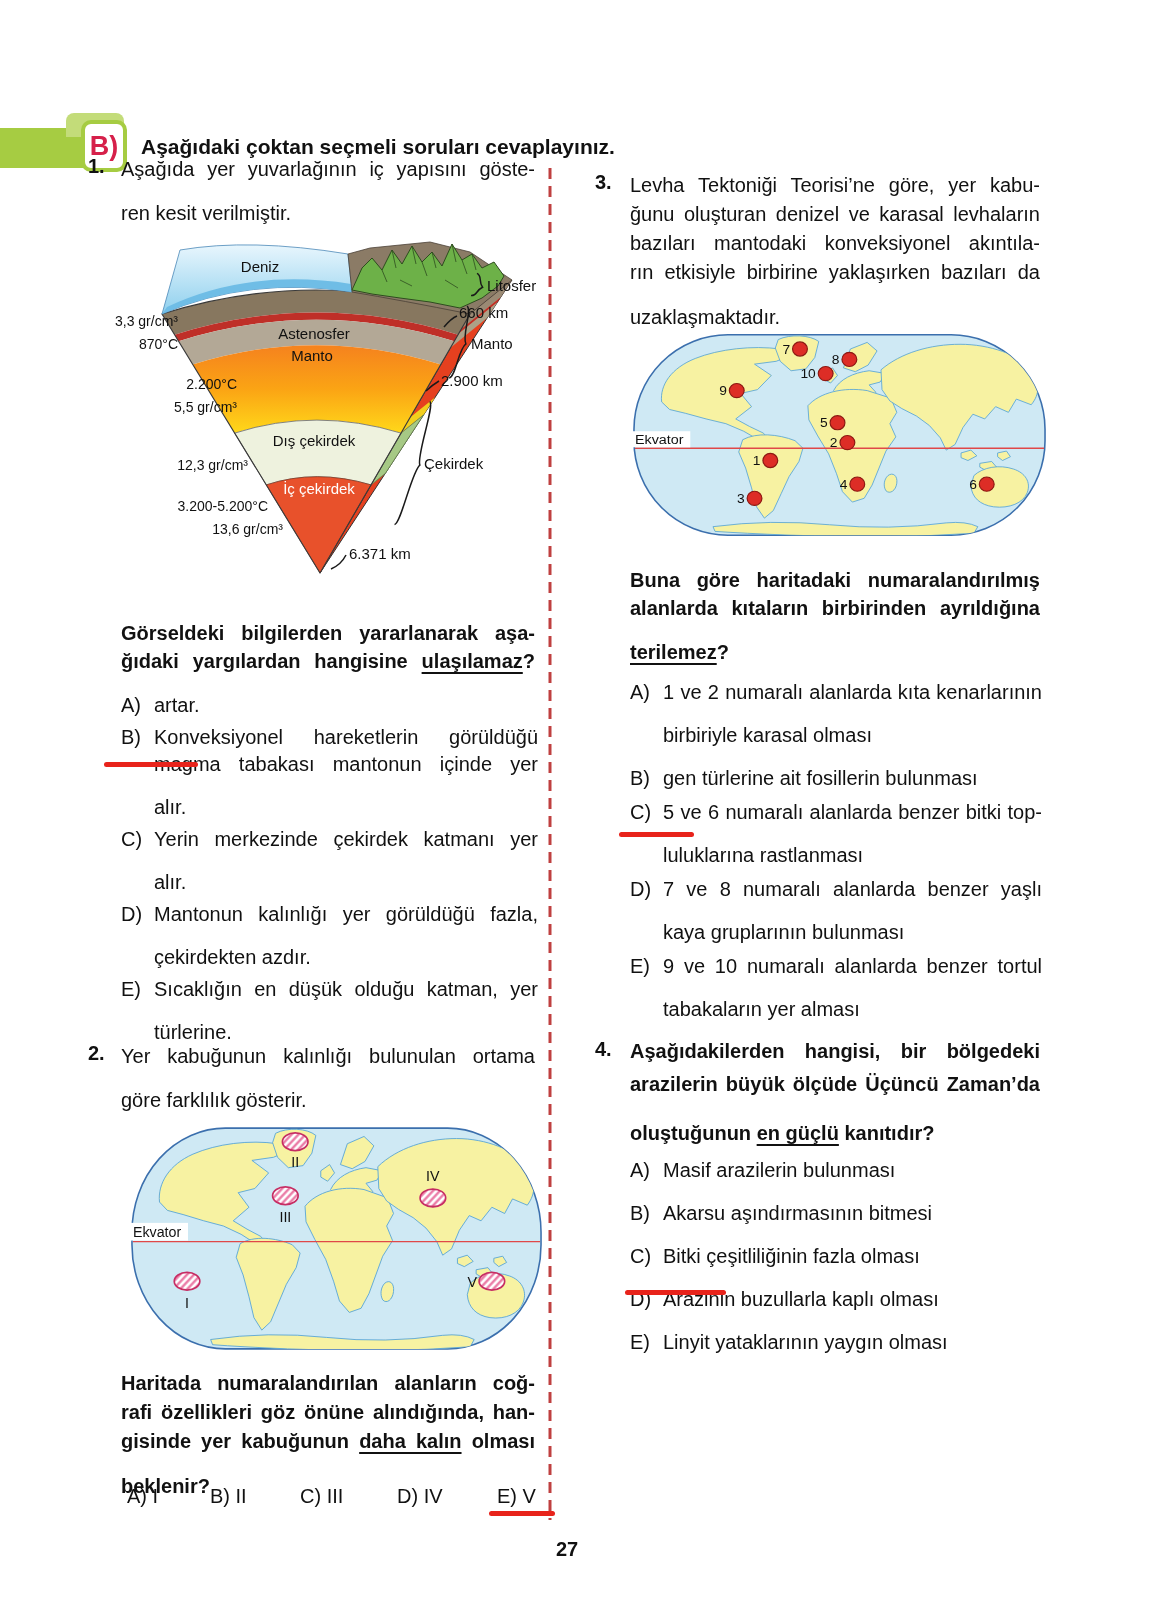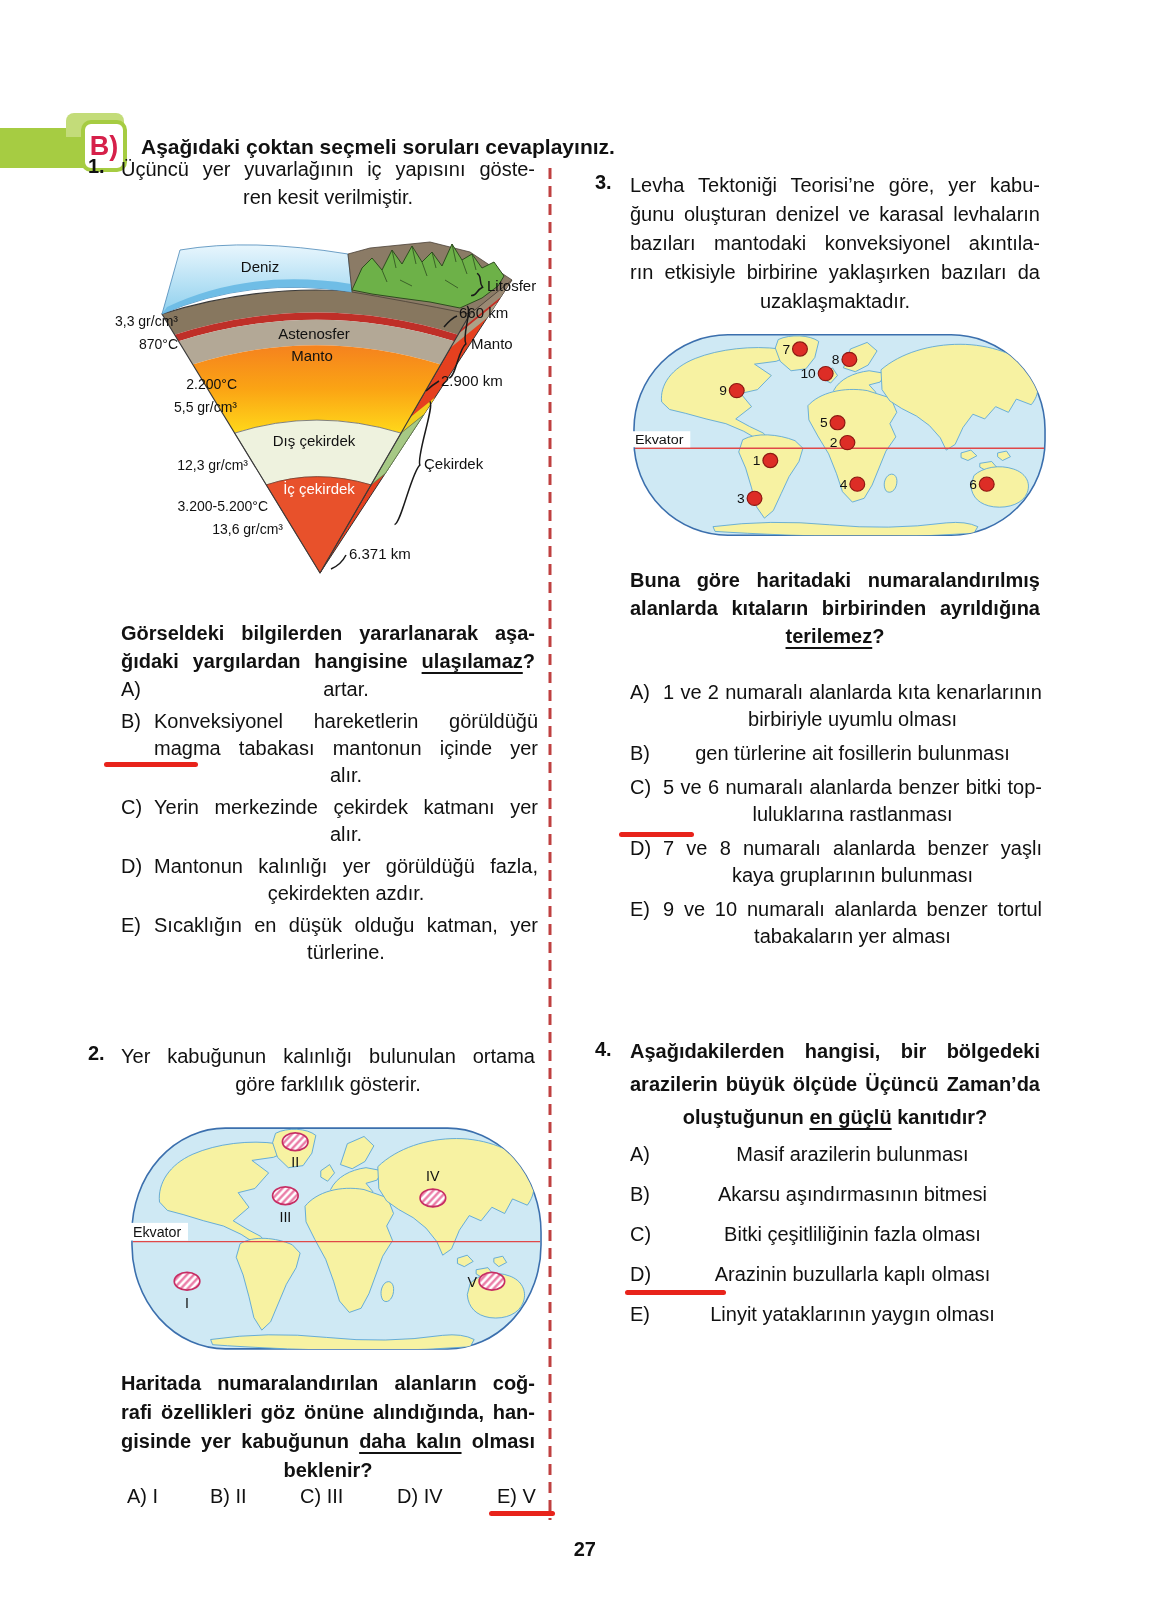--- a/index.html
+++ b/index.html
@@ -8,38 +8,38 @@
     background:#ffffff; overflow:hidden; color:#111;
     font-family:"Liberation Sans", sans-serif;
   }
   .abs { position:absolute; }
   .b { font-weight:bold; }
   .t20 { font-size:20px; line-height:27px; }
   .lh28 { line-height:28px; }
   .lh29 { line-height:29px; }
   .lh33 { line-height:33px; }
   .jl { text-align:justify; text-align-last:justify; }
-  .nl { text-align:center; }
+  .nl { text-align:left;margin-top:16px; }
   .bu { text-decoration:underline; text-decoration-thickness:2px; text-underline-offset:4px; }
   .qnum { font-weight:bold; font-size:20px; }
   .opt { position:relative; padding-left:33px; }
   .opt .lab { position:absolute; left:0; top:0; }
   .opts-tight .opt { margin-bottom:5px; }
   .opts-mid .opt { margin-bottom:7px; }
   .opts-loose .opt { margin-bottom:13px; }
   .answer-line { position:absolute; height:5px; border-radius:3px; background:#e8231b; }
   .headbar { position:absolute; left:0; top:128px; width:88px; height:40px; background:#a6cc42; border-radius:0 4px 4px 0; }
   .headtab { position:absolute; left:66px; top:113px; width:58px; height:24px; background:#c3dc79; border-radius:8px 8px 0 0; }
   .headbox {
     position:absolute; left:81px; top:120px; width:46px; height:52px; box-sizing:border-box;
     background:#fff; border:4px solid #a6cc42; border-radius:10px;
     text-align:center; line-height:44px; font-weight:bold; font-size:27px; color:#d6204a;
   }
   .title { position:absolute; left:141px; top:132px; font-weight:bold; font-size:21px; line-height:30px;text-align:center; }
-  .pageno { position:absolute; left:556px; top:1537px; width:40px; text-align:right; font-weight:bold; font-size:20px; line-height:24px; }
+  .pageno { position:absolute; left:556px; top:1537px; width:40px; text-align:left; font-weight:bold; font-size:20px; line-height:24px; }
   svg text { font-family:"Liberation Sans", sans-serif; }
 </style>
 </head>
 <body>
 
 <svg width="0" height="0" style="position:absolute">
   <defs>
     <clipPath id="globeclip">
         <rect x="2" y="3" width="416" height="212" rx="95" ry="100"></rect>
       </clipPath>
@@ -84,21 +84,21 @@
   <div class="headtab"></div>
   <div class="headbox">B)</div>
   <div class="title">Aşağıdaki çoktan seçmeli soruları cevaplayınız.</div>
 
   <svg class="abs" style="left:546px;top:168px" width="8" height="1352">
     <line x1="4" y1="0" x2="4" y2="1352" stroke="#bf4040" stroke-width="3" stroke-dasharray="11 7"></line>
   </svg>
 
   <div class="abs qnum" style="left:88px;top:155px">1.</div>
   <div class="abs t20 lh28" style="left:121px;top:155px;width:414px">
-    <div class="jl">Üçüncü yer yuvarlağının iç yapısını göste-</div>
+    <div class="jl">Aşağıda yer yuvarlağının iç yapısını göste-</div>
     <div class="nl">ren kesit verilmiştir.</div>
   </div>
 
   <svg class="abs" style="left:100px;top:228px" width="445" height="348" viewBox="0 0 445 348">
 
     <path d="M370,86 L412,52 L220,345 Z" fill="#e5401f" stroke="#333" stroke-width="1"></path>
     <path d="M370,86 L412,52 L400.5,69.6 L361,101.5 Z" fill="#9a8a74"></path>
     <path d="M361,101.5 L400.5,69.6 L397.6,74 L358.8,105.4 Z" fill="#bf2f28"></path>
     <path d="M358.8,105.4 L397.6,74 L387,90.1 L350.5,119.7 Z" fill="#aca188"></path>
     <path d="M310,189.6 L335.2,169.2 L323.7,186.8 L301,205.1 Z" fill="#f2cf1d"></path>
@@ -279,21 +279,21 @@
   <div class="abs t20 lh28 b" style="left:630px;top:566px;width:410px">
     <div class="jl">Buna göre haritadaki numaralandırılmış</div>
     <div class="jl">alanlarda kıtaların birbirinden ayrıldığına</div>
     <div class="nl"><span class="bu">terilemez</span><span>?</span></div>
   </div>
 
   <div class="abs t20 opts-mid" style="left:630px;top:679px;width:412px">
     <div class="opt">
       <span class="lab">A)</span>
       <div class="jl">1 ve 2 numaralı alanlarda kıta kenarlarının</div>
-      <div class="nl">birbiriyle uyumlu olması</div>
+      <div class="nl">birbiriyle karasal olması</div>
     </div>
     <div class="opt">
       <span class="lab">B)</span>
       <div class="nl">gen türlerine ait fosillerin bulunması</div>
     </div>
     <div class="opt">
       <span class="lab">C)</span>
       <div class="jl">5 ve 6 numaralı alanlarda benzer bitki top-</div>
       <div class="nl">luluklarına rastlanması</div>
     </div>

